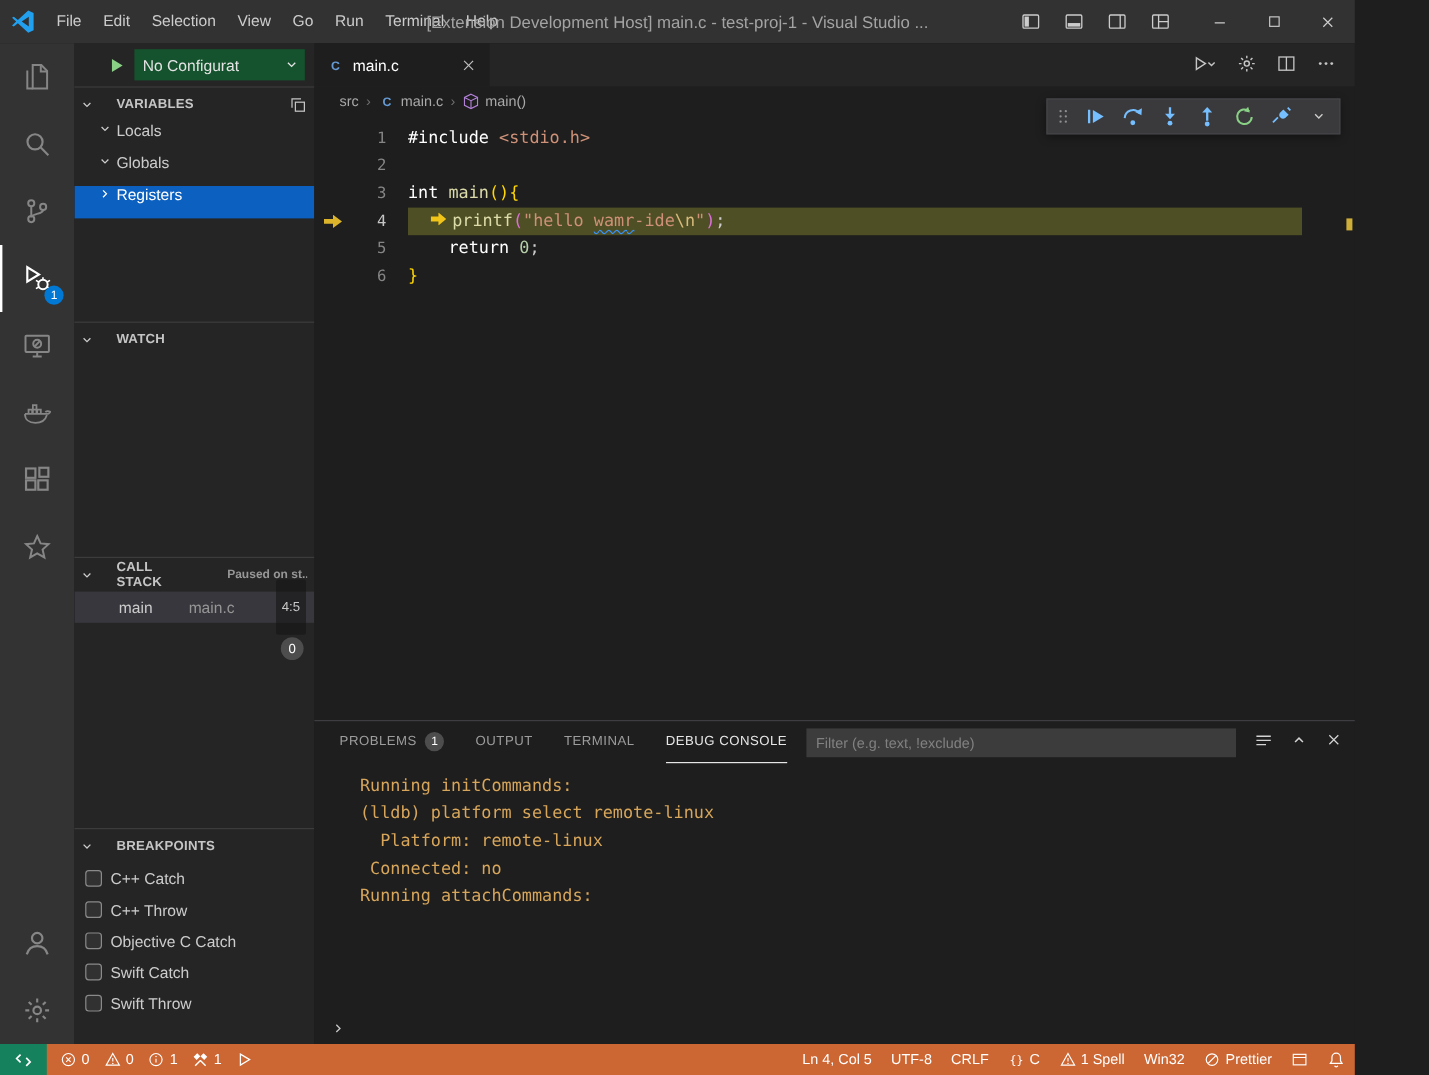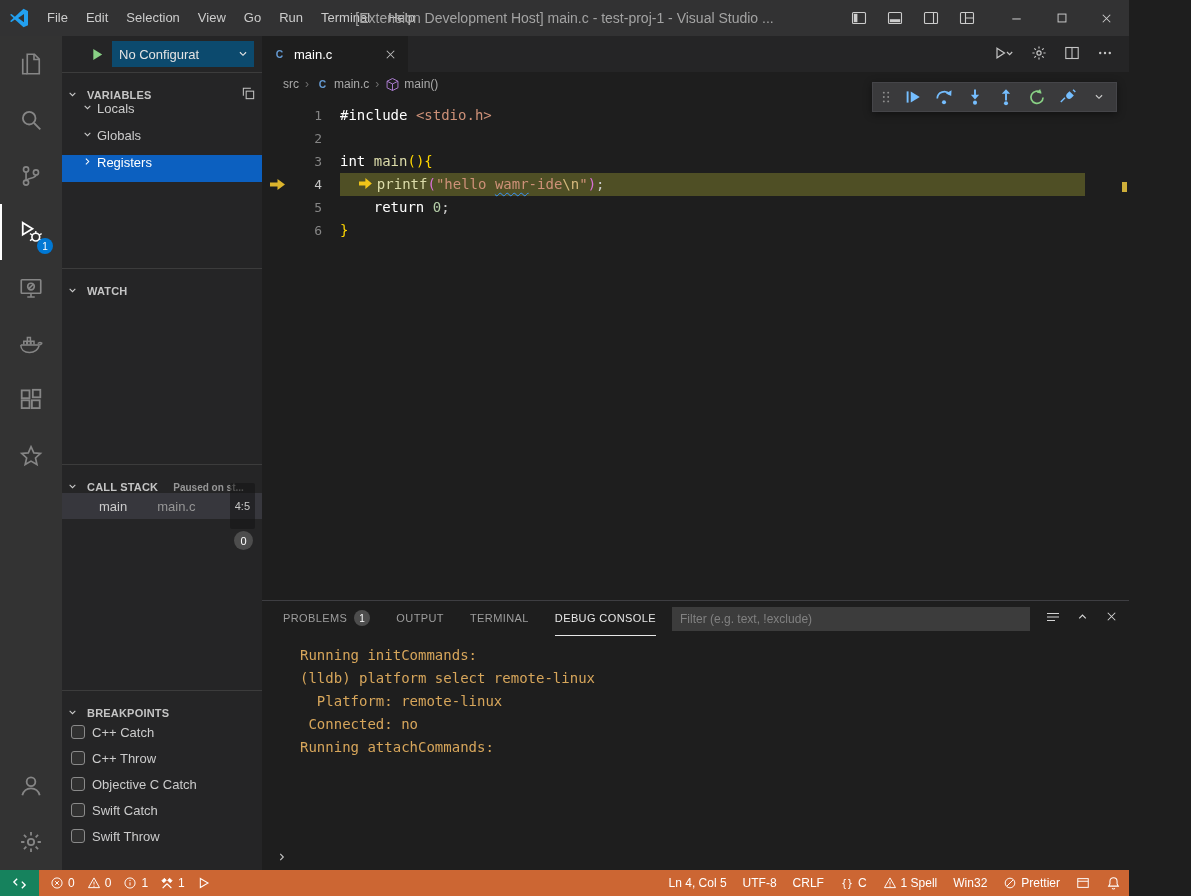--- a/index.html
+++ b/index.html
@@ -30,28 +30,28 @@
 
   
   .activitybar{flex:0 0 62px;background:#333333;display:flex;flex-direction:column;justify-content:space-between}
   .ab-item{width:62px;height:56px;display:flex;align-items:center;justify-content:center;color:#868686;position:relative}
   .ab-item.active{color:#ffffff;box-shadow:inset 2px 0 0 #ffffff}
   .ab-badge{position:absolute;right:9px;bottom:6px;min-width:16px;height:16px;border-radius:8px;background:var(--badge-blue);color:#fff;font-size:10px;display:flex;align-items:center;justify-content:center;padding:0 3px}
 
   
   .sidebar{flex:0 0 200px;background:#252526;display:flex;flex-direction:column;min-height:0}
   .run-bar{flex:0 0 36px;display:flex;align-items:center;gap:7px;padding:0 8px 0 28px}
-  .config-select{display:flex;align-items:center;background:#0c4a6e;height:26px;padding:0 4px 0 7px;font-size:13px;color:#e4e4e4;flex:1;min-width:0}
+  .config-select{display:flex;align-items:center;background:#14532d;height:26px;padding:0 4px 0 7px;font-size:13px;color:#e4e4e4;flex:1;min-width:0}
   .config-label{white-space:nowrap;overflow:hidden;flex:1}
   .section{border-top:1px solid #3c3c3c;overflow:hidden;display:flex;flex-direction:column}
   #sec-variables{flex:0 0 196px}
   #sec-watch{flex:0 0 196px}
   #sec-callstack{flex:0 0 226px;position:relative}
   #sec-breakpoints{flex:1}
-  .section-header{flex:0 0 28px;display:flex;align-items:flex-end;padding:0 6px 0 4px;gap:8px}
+  .section-header{flex:0 0 28px;display:flex;align-items:center;padding:0 6px 0 4px;gap:18px}
   .sec-title{font-size:11px;font-weight:bold;color:#c5c5c5;letter-spacing:.2px}
   .sec-status{font-size:10px;font-weight:bold;color:#979797;margin-left:7px;white-space:nowrap;overflow:hidden}
   .sec-action{margin-left:auto;color:#c5c5c5}
   .sec-chev svg,.tree-chev svg{width:13px;height:13px}
   .tree-item{height:27px;display:flex;align-items:flex-start;gap:3px;padding-left:19px;font-size:13px;color:#cccccc}
   .tree-item.selected{background:var(--select-blue);color:#ffffff}
   .cs-row{height:26px;background:#37373d;display:flex;align-items:center;padding:0 7px 0 37px;font-size:13px}
   .cs-file{color:#969696;margin-left:30px}
   .cs-line{margin-left:auto;background:rgba(20,20,20,.55);color:#c8c8c8;font-size:11px;padding:17px 5px;border-radius:2px}
   .cs-zero{position:absolute;right:9px;top:66px;width:19px;height:19px;border-radius:50%;background:#4d4d4d;color:#fff;font-size:11px;display:flex;align-items:center;justify-content:center}

